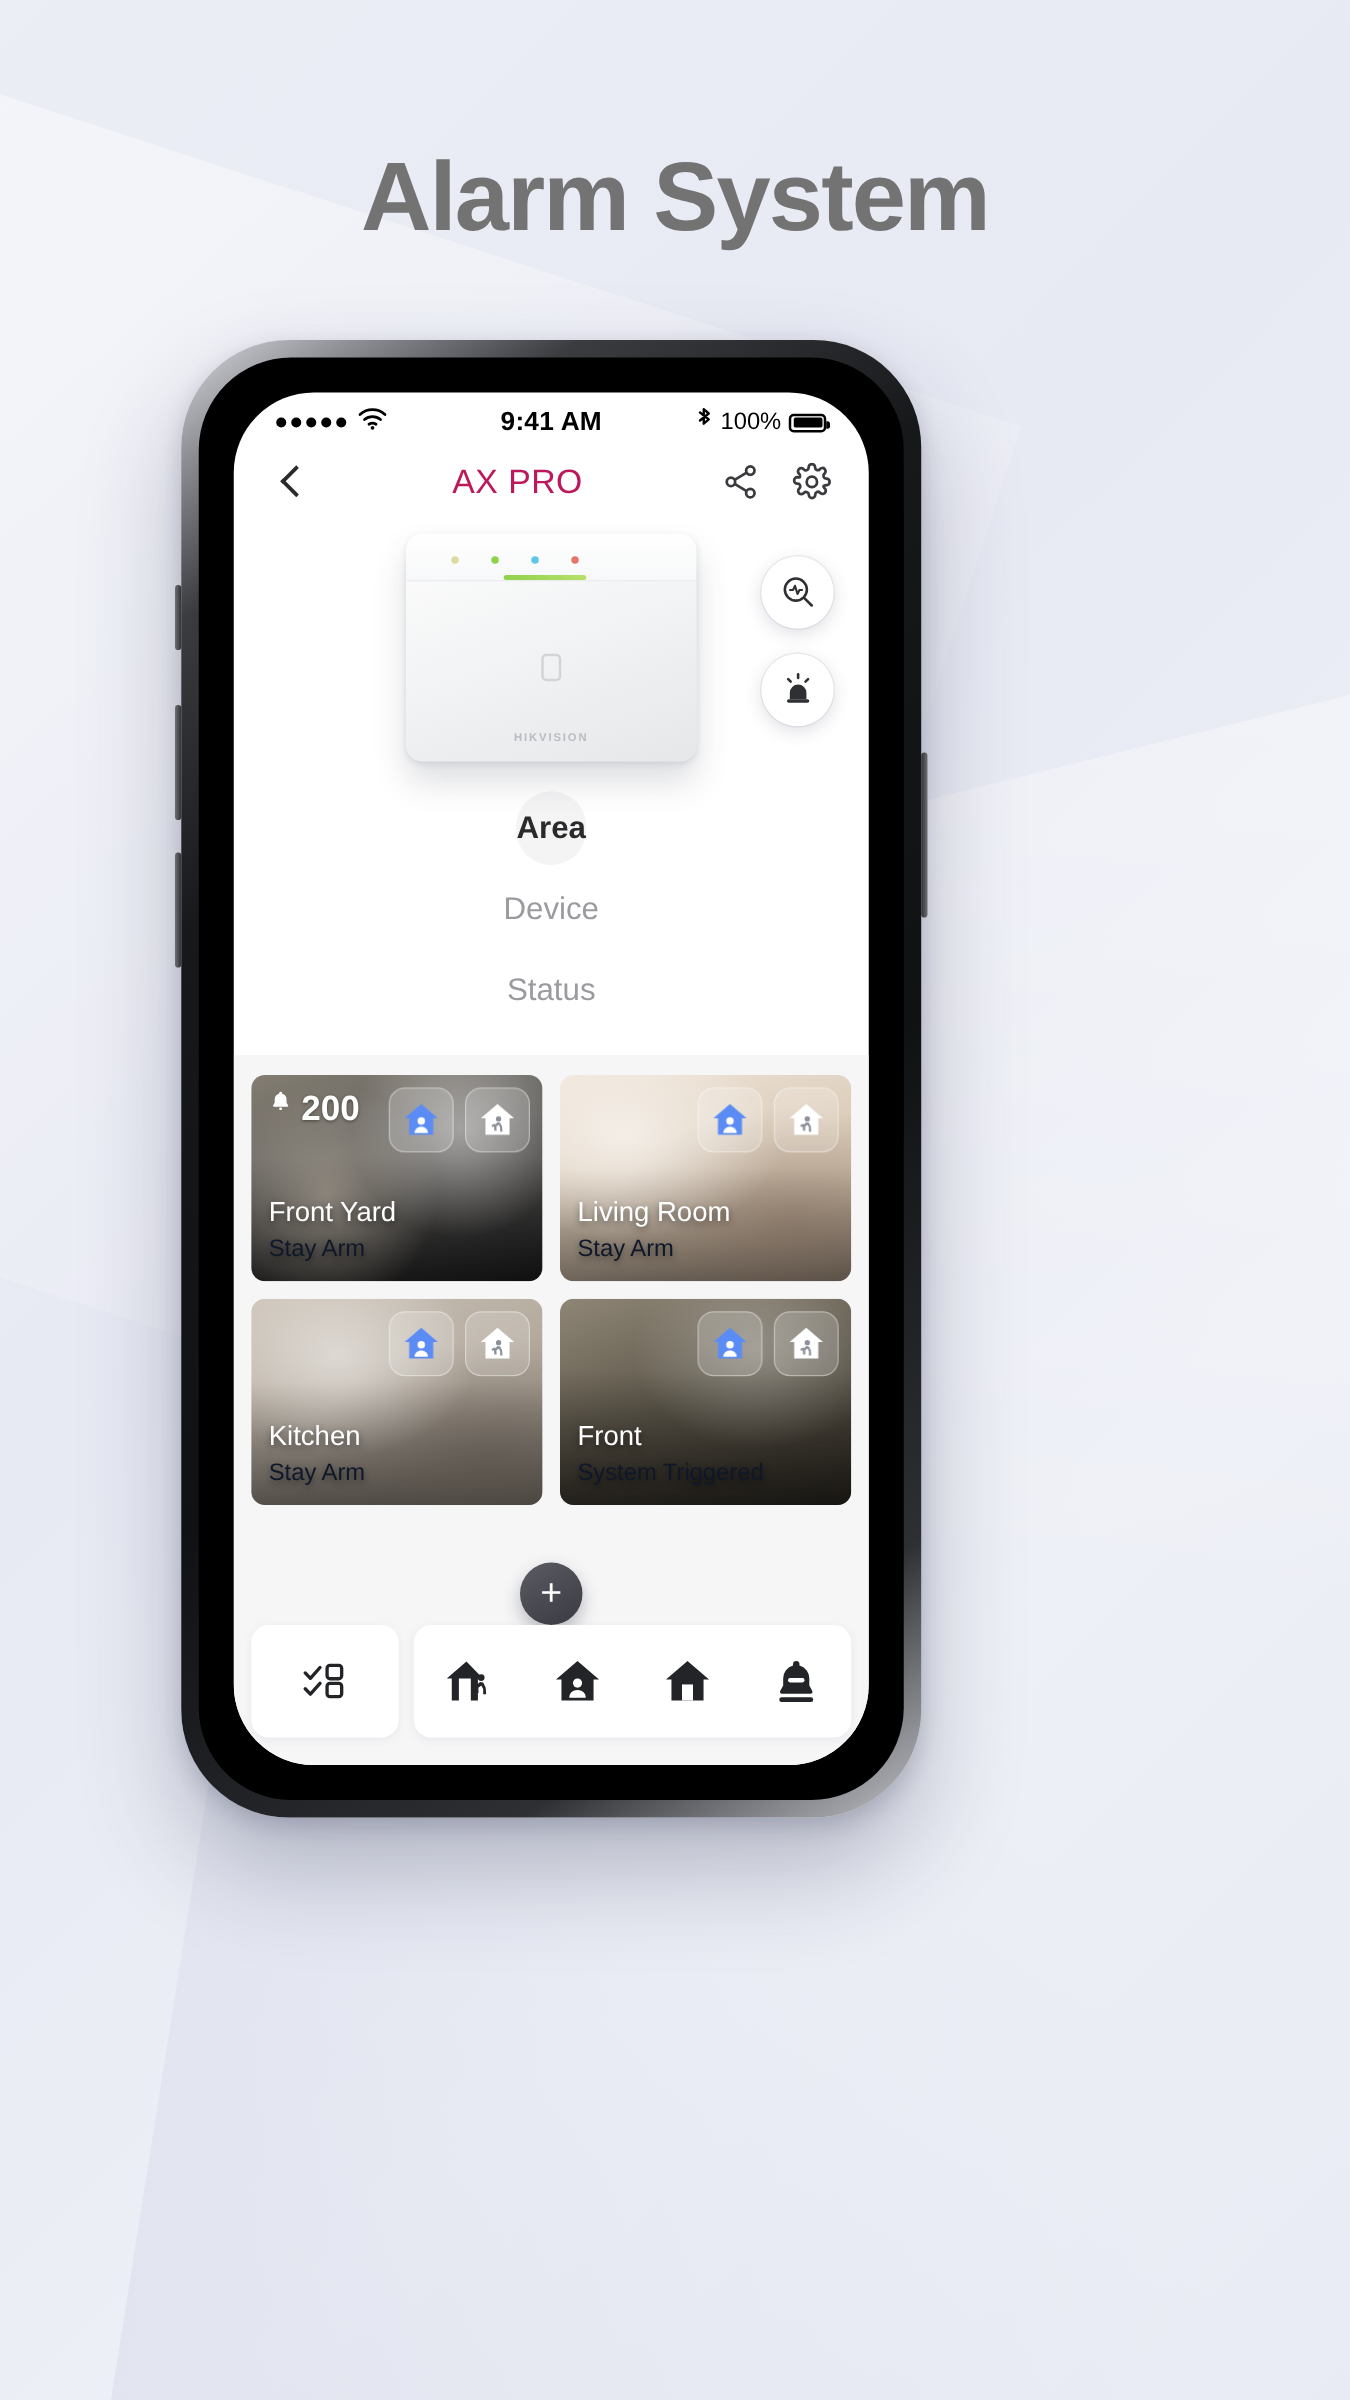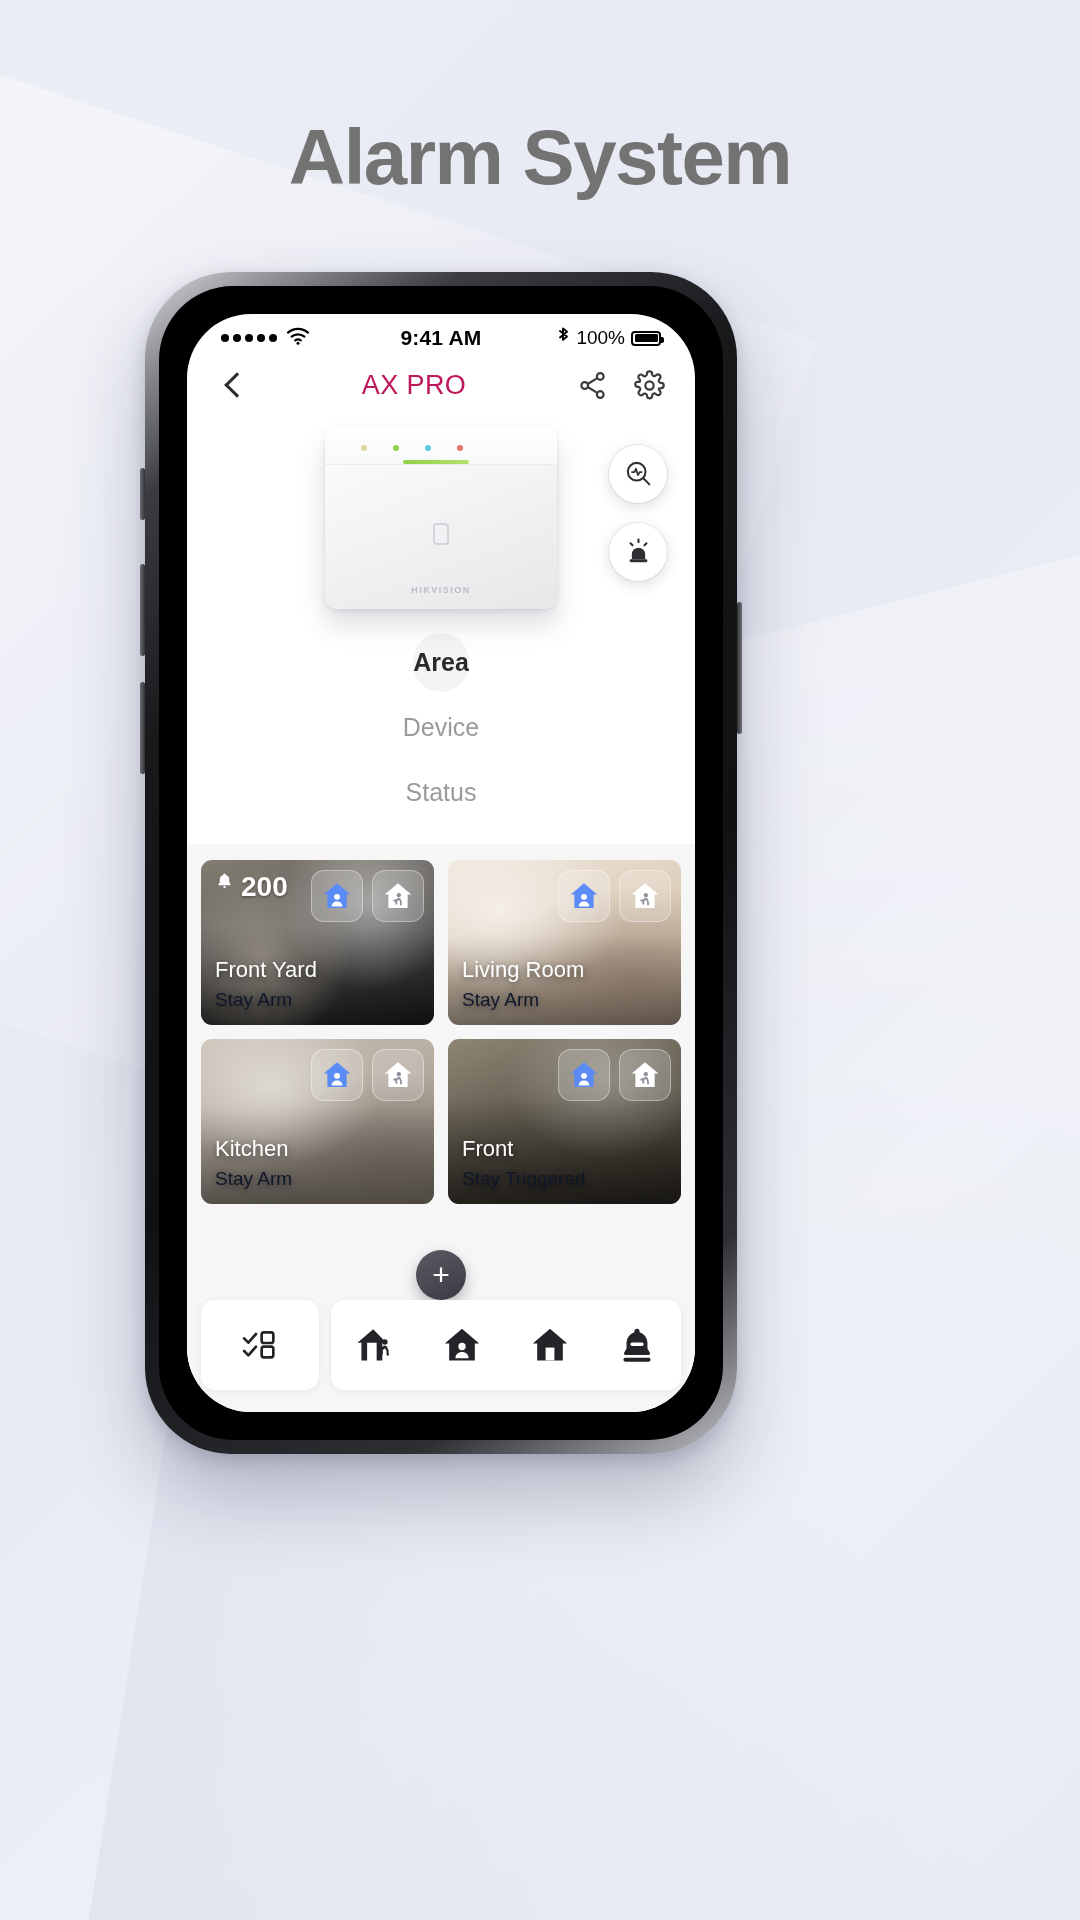--- a/index.html
+++ b/index.html
@@ -451,21 +451,21 @@
                 <div class="act-btn">
                   <svg width="34" height="34" viewBox="0 0 24 24">
                     <path d="M12 3 2.6 11h2.6v9.4h13.6V11h2.6z" fill="#ffffff"></path>
                     <circle cx="12.6" cy="11.4" r="1.5" fill="#8d9099"></circle>
                     <path d="M12.1 13.2 10 15.1l.2 2.9h1.3l-.1-2.3 1.3-1 .8 1.6v2.3h1.3l-.2-2.9-1.1-2.2z" fill="#8d9099"></path>
                     <path d="M10.2 14.1 8.6 15l.5 1.1 1.9-1z" fill="#8d9099"></path>
                   </svg>
                 </div>
               </div>
               <div class="card-title">Front</div>
-              <div class="card-status">Stay Triggered</div>
+              <div class="card-status">System Triggered</div>
             </div>
 
           </div>
 
           <div class="fab-row">
             <div class="fab">
               <span>+</span>
             </div>
           </div>
         </div>

